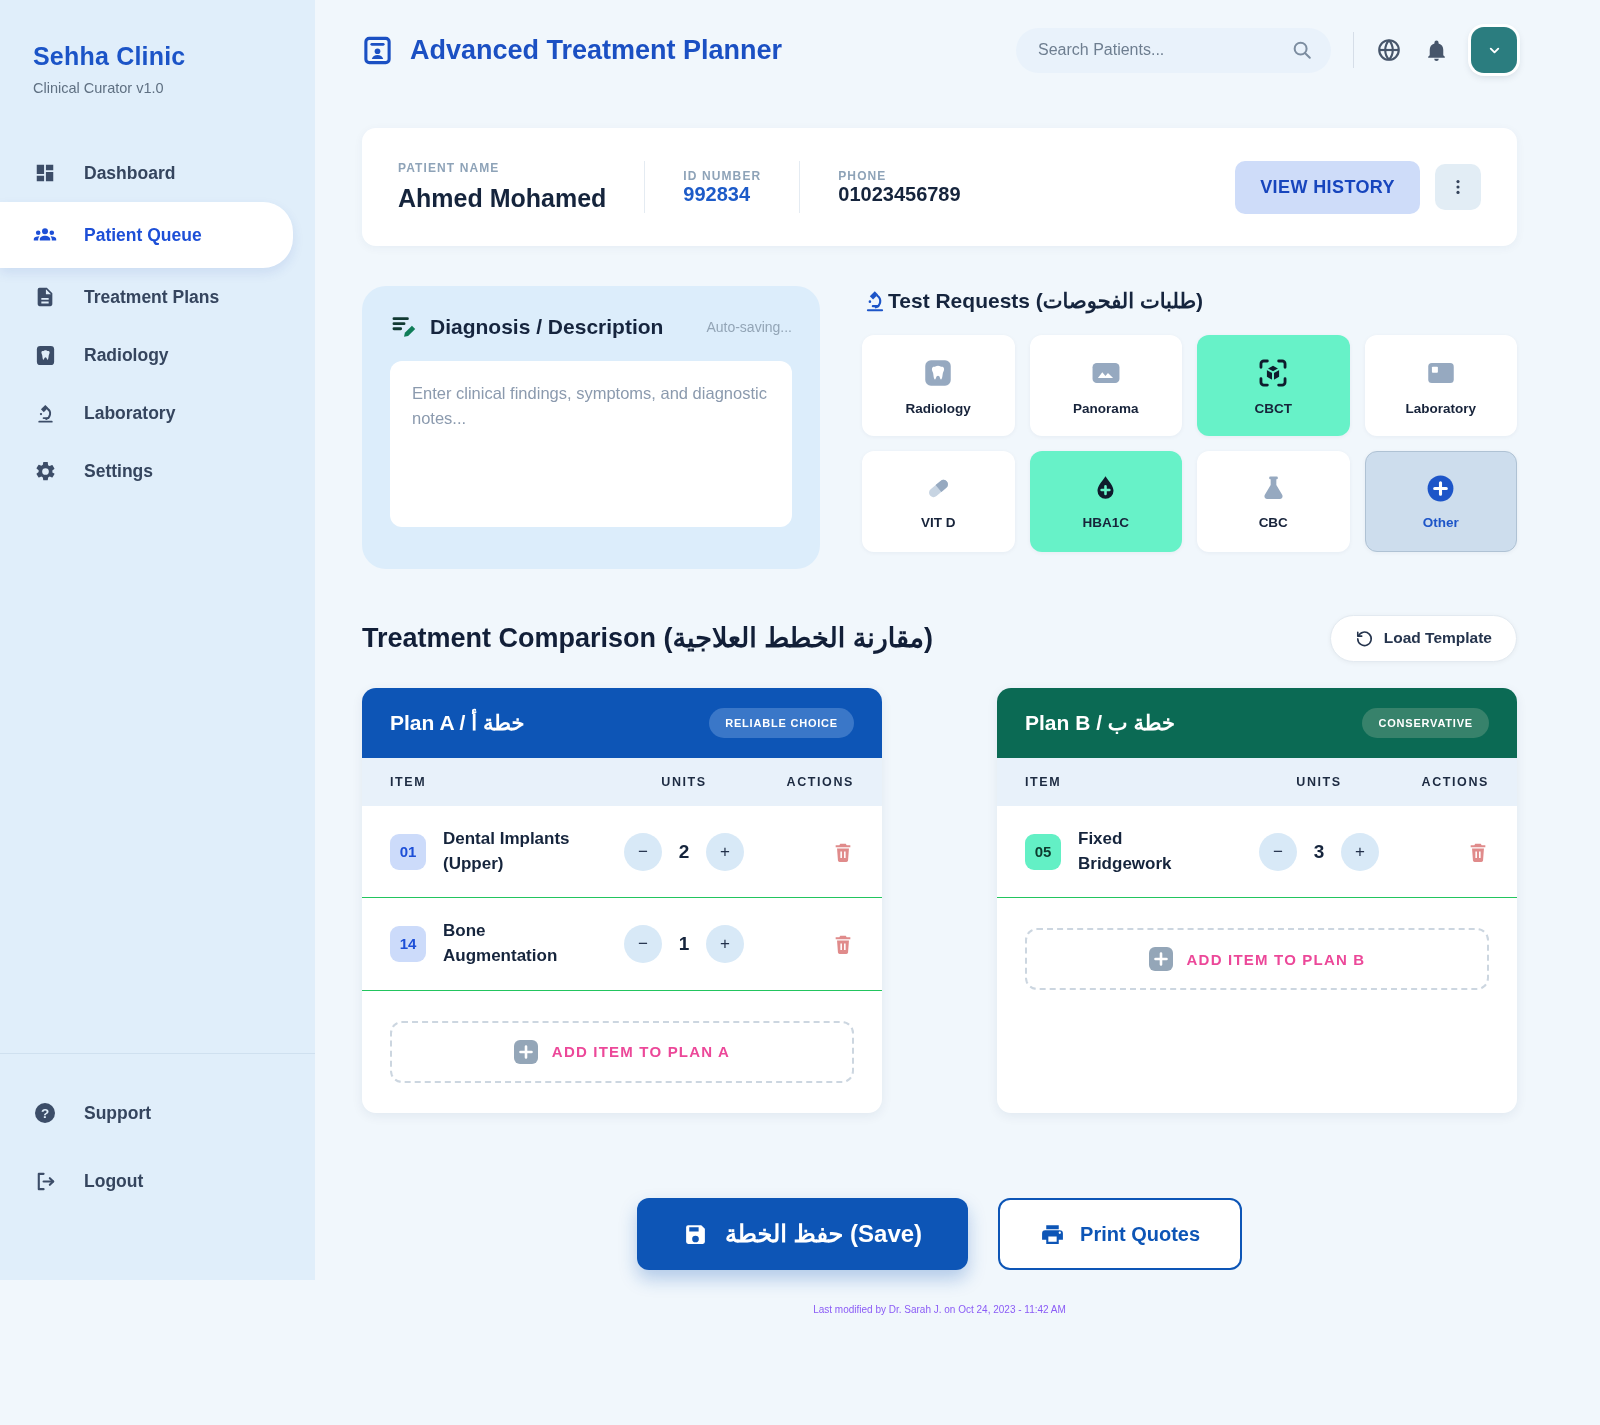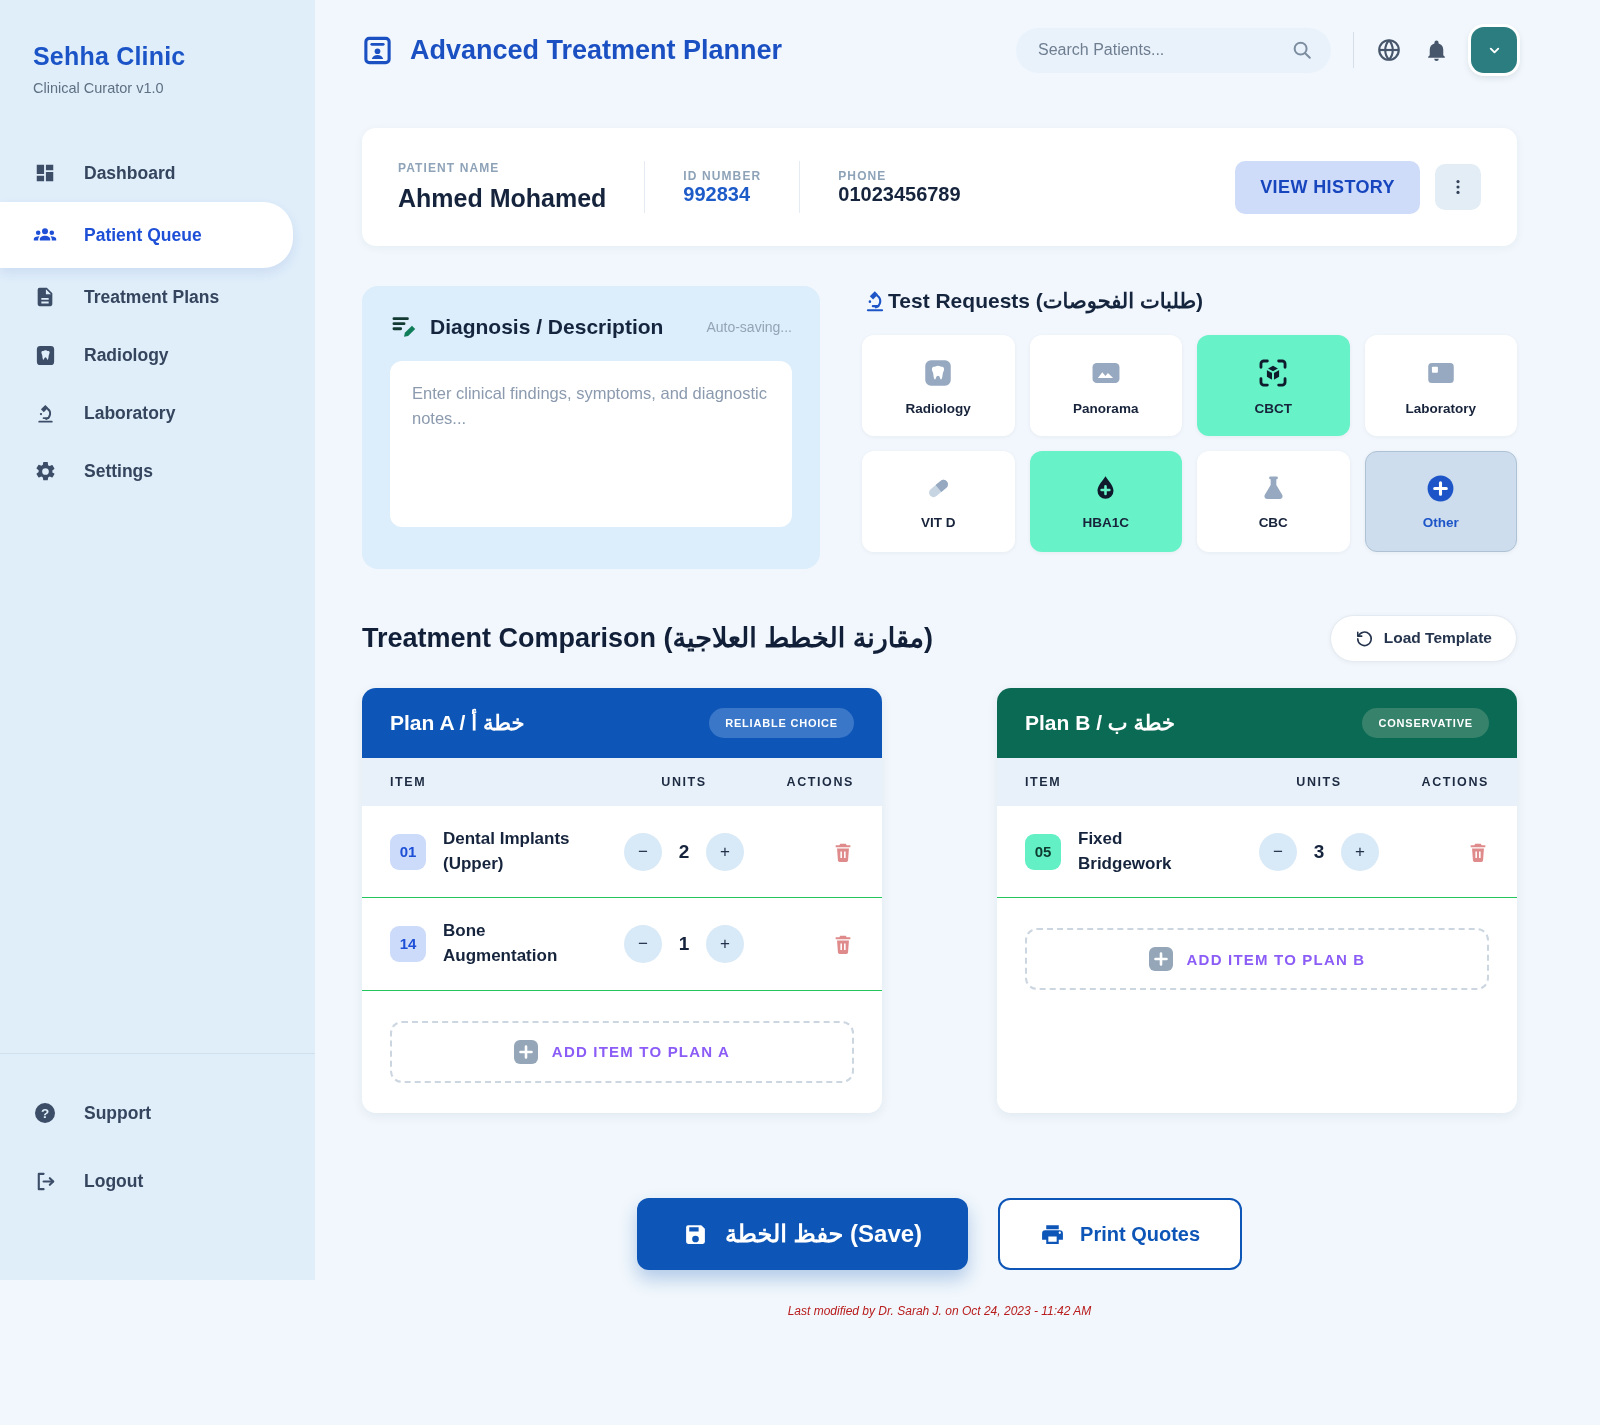--- a/index.html
+++ b/index.html
@@ -40,21 +40,21 @@
   .patient-card{margin-top:54px;background:#fff;border-radius:14px;height:118px;display:flex;align-items:center;padding:0 36px;box-shadow:0 2px 10px rgba(23,57,105,.05);}
   .p-label{font-size:12px;font-weight:bold;letter-spacing:1.1px;color:#8ea3b8;}
   .p-name{font-size:25px;font-weight:bold;color:#15243c;margin-top:9px;}
   .p-val{font-size:20px;font-weight:bold;color:#15243c;}
   .p-val.blue{color:#1d5bc8;}
   .pc-div{width:1px;height:52px;background:#e4ebf2;margin:0 38px;}
   .vh-btn{margin-left:auto;background:#cedcf9;color:#1745bd;font-weight:bold;font-size:18px;letter-spacing:.4px;padding:16px 25px;border-radius:10px;border:none;cursor:pointer;font-family:inherit;}
   .kebab-btn{margin-left:15px;width:46px;height:46px;border-radius:10px;background:#e2edf5;border:none;display:flex;align-items:center;justify-content:center;color:#33425a;cursor:pointer;}
   
   .middle-row{margin-top:40px;display:flex;gap:42px;align-items:flex-start;}
-  .diag-card{width:458px;background:#dcedfb;border-radius:16px;padding:27px 28px;height:283px;flex-shrink:0;}
+  .diag-card{width:458px;background:#dcedfb;border-radius:24px;padding:27px 28px;height:283px;flex-shrink:0;}
   .diag-head{display:flex;align-items:center;gap:13px;}
   .diag-title{font-size:21px;font-weight:bold;color:#16253e;flex:1;}
   .autosave{font-size:14px;color:#93a5b6;}
   .diag-card textarea{margin-top:21px;width:100%;height:166px;border:none;border-radius:12px;padding:20px 22px;font-size:16.5px;color:#33445c;resize:none;font-family:inherit;outline:none;line-height:1.5;}
   .diag-card textarea::placeholder{color:#8b9aae;}
   .tests{flex:1;}
   .tests-head{display:flex;align-items:center;gap:0;font-size:21px;font-weight:bold;color:#16253e;margin-top:2px;}
   .tests-head .nav-icon{color:#1d55c8;width:26px;height:26px;}
   .tiles{margin-top:21px;display:grid;grid-template-columns:repeat(4,1fr);gap:15px;}
   .tile{background:#fff;border-radius:12px;height:101px;display:flex;flex-direction:column;align-items:center;justify-content:center;gap:11px;box-shadow:0 1px 4px rgba(20,40,80,.05);cursor:pointer;border:1px solid transparent;}
@@ -82,26 +82,26 @@
   .plan-row{display:grid;grid-template-columns:1fr 150px 95px;padding:21px 28px;align-items:center;border-bottom:1px solid #22c55e;}
   .row-item{display:flex;gap:17px;align-items:center;}
   .code{width:36px;height:36px;border-radius:9px;display:flex;align-items:center;justify-content:center;font-size:15px;font-weight:bold;flex-shrink:0;}
   .code-a{background:#ccdbfa;color:#1d4fd7;}
   .code-b{background:#63f0c5;color:#0d3b2e;}
   .iname{font-size:17px;font-weight:bold;color:#15243c;line-height:1.45;max-width:140px;}
   .stepper{display:flex;align-items:center;justify-content:center;gap:15px;}
   .step{width:38px;height:38px;border-radius:50%;background:#d8e9f7;border:none;font-size:17px;color:#22304a;cursor:pointer;font-family:inherit;}
   .qty{font-size:19px;font-weight:bold;color:#15243c;min-width:14px;text-align:center;}
   .trash-btn{background:none;border:none;color:#e08b8b;justify-self:end;cursor:pointer;display:flex;}
-  .add-dashed{margin:30px 28px 0;height:62px;border:2px dashed #ccd6e0;border-radius:12px;background:transparent;display:flex;align-items:center;justify-content:center;gap:14px;font-size:15px;font-weight:bold;letter-spacing:1.2px;color:#8b5cf6;cursor:pointer;font-family:inherit;}
+  .add-dashed{margin:30px 28px 0;height:62px;border:2px dashed #ccd6e0;border-radius:12px;background:transparent;display:flex;align-items:center;justify-content:center;gap:14px;font-size:15px;font-weight:bold;letter-spacing:1.2px;color:#ec4899;cursor:pointer;font-family:inherit;}
   
   .actions-row{margin-top:85px;display:flex;justify-content:center;gap:30px;}
   .save-btn{background:#0d55b6;color:#fff;font-size:24px;font-weight:bold;border:none;border-radius:12px;padding:0 46px;height:72px;display:flex;align-items:center;gap:17px;box-shadow:0 9px 18px rgba(13,85,182,.28);cursor:pointer;font-family:inherit;}
   .print-btn{background:#fff;color:#0d55b6;border:2px solid #0d55b6;font-size:20px;font-weight:bold;border-radius:12px;padding:0 40px;height:72px;display:flex;align-items:center;gap:15px;cursor:pointer;font-family:inherit;}
-  .footer-note{margin-top:34px;text-align:center;font-style:italic;color:#b91c1c;font-size:12px;}
+  .footer-note{margin-top:34px;text-align:center;color:#8b5cf6;font-size:10px;}
 </style>
 </head>
 <body>
 
 <aside class="sidebar">
   <div class="brand">
     <div class="brand-name">Sehha Clinic</div>
     <div class="brand-sub">Clinical Curator v1.0</div>
   </div>
   <nav class="nav">

